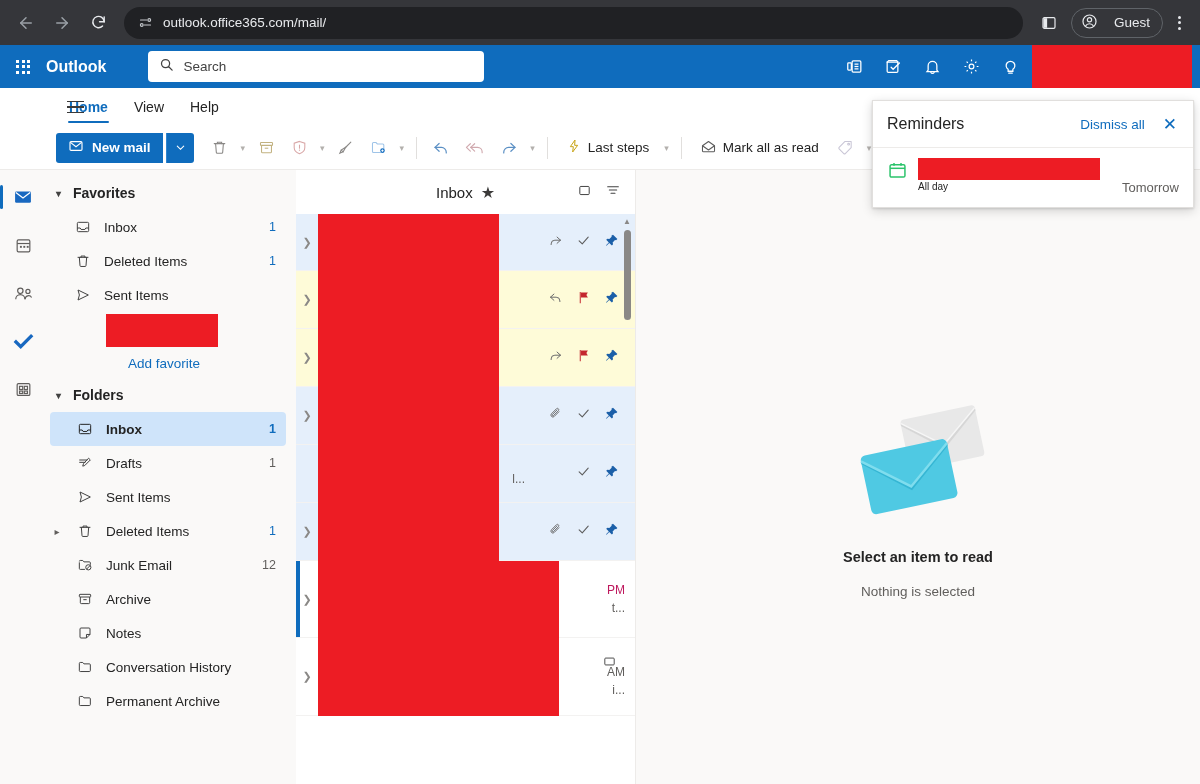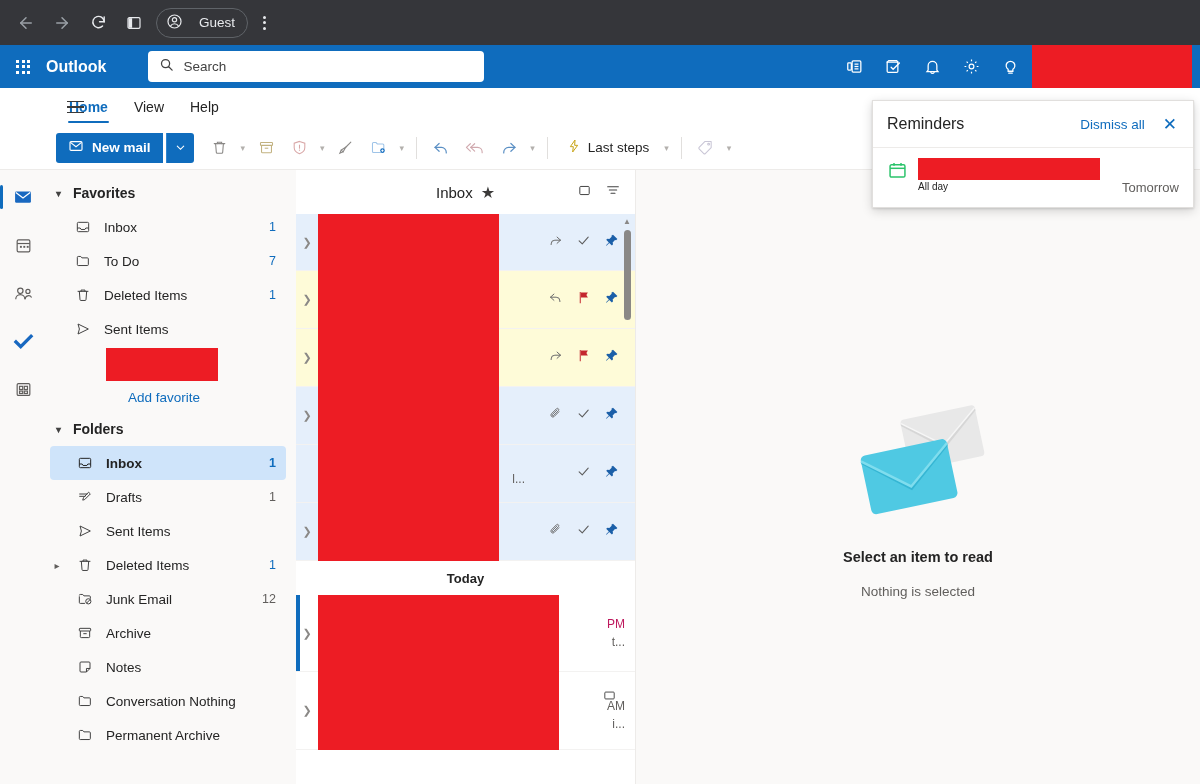--- a/index.html
+++ b/index.html
@@ -230,20 +230,31 @@
           <line x1="5" y1="12" x2="19" y2="12"></line>
           <polyline points="12,5 19,12 12,19"></polyline>
         </svg>
     </div>
     <div class="nav-btn">
       <svg width="17" height="17" viewBox="0 0 24 24" fill="none" stroke="#e8eaed" stroke-width="2" stroke-linecap="round">
           <path d="M20 11a8 8 0 1 0-2.3 6"></path>
           <polyline points="20,4 20,11 13.5,11"></polyline>
         </svg>
     </div>
+    <div class="omnibox">
+      <span class="site-info">
+        <svg width="15" height="15" viewBox="0 0 24 24" fill="none" stroke="#c5c8cc" stroke-width="1.8" stroke-linecap="round">
+            <line x1="4" y1="8" x2="14" y2="8"></line>
+            <circle cx="18" cy="8" r="2.2"></circle>
+            <line x1="10" y1="16" x2="20" y2="16"></line>
+            <circle cx="6" cy="16" r="2.2"></circle>
+          </svg>
+      </span>
+      <span class="url">outlook.office365.com/mail/</span>
+    </div>
     <div class="chrome-right">
       <div class="nav-btn">
         <svg width="16" height="16" viewBox="0 0 24 24" fill="none" stroke="#e8eaed" stroke-width="1.8">
             <rect x="3" y="4" width="18" height="16" rx="2"></rect>
             <rect x="3.8" y="4.8" width="5.4" height="14.4" fill="#e8eaed" stroke="none"></rect>
           </svg>
       </div>
       <div class="guest-chip">
         <span>
           <svg width="17" height="17" viewBox="0 0 24 24" fill="none" stroke="#e8eaed" stroke-width="1.7">
@@ -428,20 +439,29 @@
           <svg width="16" height="16" viewBox="0 0 24 24" fill="none" stroke="#c8a415" stroke-width="1.5" stroke-linejoin="round">
               <polygon points="13.5,3 6.5,13 11,13 10,21 17.5,11 13,11"></polygon>
             </svg>
         </span>
         <span>Last steps</span>
       </div>
       <span class="tb-caret">▾</span>
 
       <div class="tb-sep"></div>
 
+      <div class="tb-btn labeled">
+        <span>
+          <svg width="17" height="17" viewBox="0 0 24 24" fill="none" stroke="#5c5c5c" stroke-width="1.5" stroke-linejoin="round">
+              <path d="M3.5 11 12 5l8.5 6v7a1.5 1.5 0 0 1-1.5 1.5H5A1.5 1.5 0 0 1 3.5 18z"></path>
+              <polyline points="3.5,11 12,17 20.5,11"></polyline>
+            </svg>
+        </span>
+        <span>Mark all as read</span>
+      </div>
       <div class="tb-btn">
         <svg width="17" height="17" viewBox="0 0 24 24" fill="none" stroke="#c9c6d6" stroke-width="1.5" stroke-linejoin="round">
             <path d="M11.3 3.5H20v8.7l-8.3 8.3a1.5 1.5 0 0 1-2.1 0l-6.6-6.6a1.5 1.5 0 0 1 0-2.1z"></path>
             <circle cx="16.4" cy="7.3" r="1.3"></circle>
           </svg>
       </div>
       <span class="tb-caret">▾</span>
     </div>
   </div>
 
@@ -499,29 +519,20 @@
           <svg width="16" height="16" viewBox="0 0 24 24" fill="none" stroke="#424242" stroke-width="1.5">
               <rect x="3.5" y="5" width="17" height="14" rx="1.6"></rect>
               <path d="M3.5 13.5h4.2l1.4 2.2h5.8l1.4-2.2h4.2"></path>
             </svg>
         </span>
         <span class="f-lbl">Inbox</span>
         <span class="f-cnt">1</span>
       </div>
       <div class="f-item f-pad">
         <span class="f-ico">
-          <svg width="16" height="16" viewBox="0 0 24 24" fill="none" stroke="#424242" stroke-width="1.5">
-              <path d="M3.5 6.6a1.4 1.4 0 0 1 1.4-1.4h3.7l1.8 2.1h8.2a1.4 1.4 0 0 1 1.4 1.4v8.7a1.4 1.4 0 0 1-1.4 1.4H4.9a1.4 1.4 0 0 1-1.4-1.4z"></path>
-            </svg>
-        </span>
-        <span class="f-lbl">To Do</span>
-        <span class="f-cnt">7</span>
-      </div>
-      <div class="f-item f-pad">
-        <span class="f-ico">
           <svg width="16" height="16" viewBox="0 0 24 24" fill="none" stroke="#424242" stroke-width="1.5" stroke-linecap="round">
               <polyline points="4.5,6.5 19.5,6.5"></polyline>
               <path d="M9 6.5V4.6h6v1.9"></path>
               <path d="M6.5 6.5l1 12.4a1.4 1.4 0 0 0 1.4 1.3h6.2a1.4 1.4 0 0 0 1.4-1.3l1-12.4"></path>
             </svg>
         </span>
         <span class="f-lbl">Deleted Items</span>
         <span class="f-cnt">1</span>
       </div>
       <div class="f-item f-pad">
@@ -628,21 +639,21 @@
         <span class="f-cnt muted"></span>
       </div>
 
       <div class="f-item">
         <span class="f-expand"></span>
         <span class="f-ico">
           <svg width="16" height="16" viewBox="0 0 24 24" fill="none" stroke="#424242" stroke-width="1.5">
               <path d="M3.5 6.6a1.4 1.4 0 0 1 1.4-1.4h3.7l1.8 2.1h8.2a1.4 1.4 0 0 1 1.4 1.4v8.7a1.4 1.4 0 0 1-1.4 1.4H4.9a1.4 1.4 0 0 1-1.4-1.4z"></path>
             </svg>
         </span>
-        <span class="f-lbl">Conversation Nothing</span>
+        <span class="f-lbl">Conversation History</span>
         <span class="f-cnt muted"></span>
       </div>
 
       <div class="f-item">
         <span class="f-expand"></span>
         <span class="f-ico">
           <svg width="16" height="16" viewBox="0 0 24 24" fill="none" stroke="#424242" stroke-width="1.5">
               <path d="M3.5 6.6a1.4 1.4 0 0 1 1.4-1.4h3.7l1.8 2.1h8.2a1.4 1.4 0 0 1 1.4 1.4v8.7a1.4 1.4 0 0 1-1.4 1.4H4.9a1.4 1.4 0 0 1-1.4-1.4z"></path>
             </svg>
         </span>
@@ -767,21 +778,20 @@
                 </svg></span>
             <span><svg width="15" height="15" viewBox="0 0 24 24" fill="none" stroke="#5c5c5c" stroke-width="1.7" stroke-linecap="round" stroke-linejoin="round">
                   <polyline points="5,12.5 10,17.5 19.5,6.5"></polyline>
                 </svg></span>
             <span><svg width="15" height="15" viewBox="0 0 24 24" fill="#1B5FA8">
                   <path d="M14.4 2.6 21.4 9.6l-2.1 2.1-1.7-.5-3.8 3.8.7 3.1-1.9 1.9-4.2-4.2-4.4 4.4-.7-.7 4.4-4.4-4.2-4.2 1.9-1.9 3.1.7 3.8-3.8-.5-1.7z"></path>
                 </svg></span>
           </span>
         </div>
 
-        <div class="grp-date">Today</div>
 
         <div class="row white unread" style="height:77px;">
           <span class="expand">❯</span>
           <span class="redact" style="width:241px;height:77px;"></span>
           <span class="frag" style="right:10px;top:50%;">
             <span class="t">PM</span><br>
             <span>t...</span>
           </span>
         </div>
 

